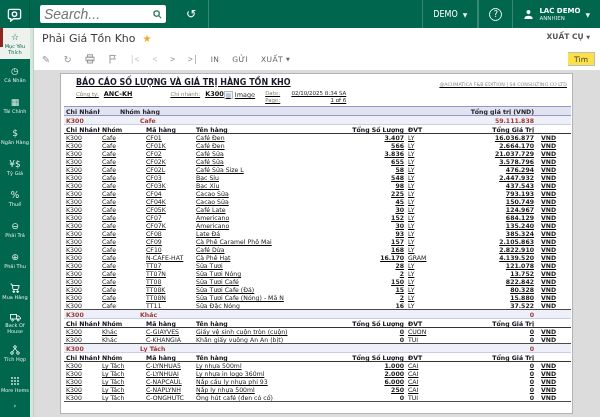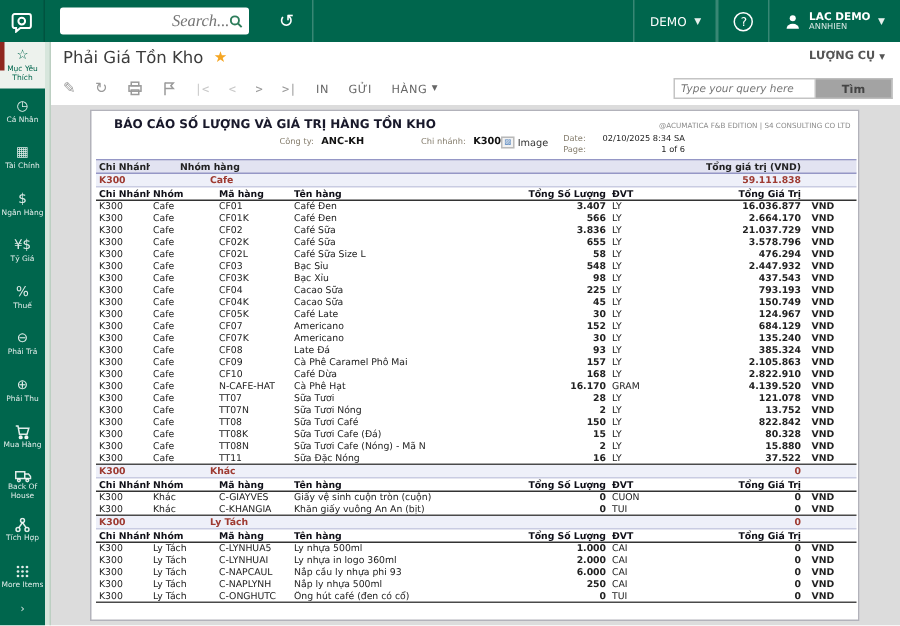--- a/index.html
+++ b/index.html
@@ -7,22 +7,22 @@
               font-family:"DejaVu Sans", sans-serif; }
   body { position:relative; }
 
   
   .topbar { position:absolute; top:0; left:0; width:600px; height:28px;
             background:#00664d; display:flex; align-items:center; color:#fff; }
   .logo-box { width:30px; height:28px; display:flex; align-items:center; justify-content:center;
               border-right:1px solid rgba(0,0,0,.18); flex:0 0 30px; }
   .search-wrap { margin-left:10px; width:126px; height:18px; background:#fff; border-radius:2px;
                  display:flex; align-items:center; padding:0 4px; }
-  .search-wrap input { flex:1; border:none; outline:none; font-size:11px; font-style:italic;
-                       color:#555; width:100px; font-family:Liberation Serif, serif;text-align:right; }
+  .search-wrap input { flex:1; border:none; outline:none; font-size:14px; font-style:italic;
+                       color:#555; width:100px; font-family:Liberation Sans, sans-serif; }
   .tb-div { width:1px; height:28px; background:rgba(255,255,255,.22); flex:0 0 1px; }
   .hist-box { width:34px; height:28px; display:flex; align-items:center; justify-content:center;
               font-size:12px; color:#fff; margin-left:8px; }
   .tb-spacer { flex:1; }
   .tb-item { display:flex; align-items:center; padding:0 10px; height:28px; font-size:8px; cursor:pointer; }
   .caret { font-size:6px; margin-left:5px; color:rgba(255,255,255,.9); }
   .tb-2line { line-height:1.15; }
   .tb-2line .l1 { font-size:7px; }
   .tb-2line .l2 { font-size:6px; color:rgba(255,255,255,.85); }
   .help-circle { width:13px; height:13px; border:1px solid #fff; border-radius:50%;
@@ -58,33 +58,33 @@
   .toolbar { height:22px; display:flex; align-items:center; padding-left:8px; position:relative; }
   .tbtn { color:#9a9a9a; font-size:10px; margin-right:13px; cursor:pointer; display:flex; align-items:center; }
   .tbtn.dis { color:#c8c8c8; }
   .tbtn.txt { font-size:7.5px; color:#666; letter-spacing:.4px; }
   .tbtn .dd { font-size:5px; margin-left:3px; }
   .navtxt { font-size:8px; font-family:"DejaVu Sans Mono",monospace; }
   .query-wrap { position:absolute; right:5px; top:4px; display:flex; }
   .query-wrap input { width:95px; height:14px; border:1px solid #c4c4c4; font-size:7px;
                       font-style:italic; color:#888; padding:0 4px; outline:none;
                       font-family:"DejaVu Sans",sans-serif; }
-  .find-btn { width:51px; height:14px; background:#a3a3a3; border:1px solid #bdbdbd;
-              border-left:none; font-size:7.5px; font-weight:bold; color:#444;
+  .find-btn { width:27px; height:14px; background:#fde047; border:1px solid #bdbdbd;
+              border-left:none; font-size:7.5px; font-weight:normal; color:#444;
               display:flex; align-items:center; justify-content:center; cursor:pointer; }
 
   
   .viewer { position:absolute; top:42px; left:0; right:0; bottom:0; background:#dcdcdc; }
   .report-page { position:absolute; left:26px; top:3px; width:513px; height:341px;
-                 background:#fff; border:1px solid #b2b2ba; overflow:hidden; }
+                 background:#fff; border:1px solid #b2b2ba; overflow:hidden;text-decoration:underline; }
   .rpt-head { padding:4px 5px 0 15px; }
   .rpt-row1 { display:flex; justify-content:space-between; align-items:flex-end; }
   .rpt-title { font-size:8px; font-weight:bold; color:#19192b; }
   .rpt-edition { font-size:4.8px; color:#8a8a8a; }
-  .rpt-row2 { display:flex; justify-content:center; margin-top:3px; }
+  .rpt-row2 { display:flex; justify-content:flex-start; margin-top:3px; }
   .lbl { font-size:5.5px; color:#857d6d; }
   .val { font-size:6.5px; font-weight:bold; color:#111; }
   .rpt-left { display:flex; align-items:baseline; gap:5px; }
   .sp28 { width:28px; }
   .rpt-right { display:flex; align-items:flex-start; gap:10px; }
   .img-ph { display:flex; align-items:center; gap:2px; font-size:6.5px; color:#333; margin-top:1px; }
   .img-ph .ico { width:9px; height:8px; border:1px solid #b9b9b9; background:#f2f2f2;
                  display:flex; align-items:center; justify-content:center; font-size:5px; color:#4a7ebb; }
   .dp-grid { display:grid; grid-template-columns:auto auto; column-gap:6px; row-gap:1px; }
   .dp-grid .lbl { text-align:left; }
@@ -237,21 +237,21 @@
     </div>
   <div class="sb-chevron">›</div>
 </div>
 <div class="splitter"></div>
 
 <div class="main">
   <div class="title-row">
     <span class="page-title">Phải Giá Tồn Kho</span>
     <span class="fav-star">★</span>
     <span class="tools-btn">
-      <span>LƯỢNG CỤ</span> <span style="font-size:5px;">▼</span>
+      <span>XUẤT CỤ</span> <span style="font-size:5px;">▼</span>
     </span>
   </div>
 
   <div class="toolbar">
     <span class="tbtn">✎</span>
     <span class="tbtn">↻</span>
     <span class="tbtn">
       <svg width="10" height="10" viewBox="0 0 10 10" fill="none" stroke="#9a9a9a" stroke-width="1">
         <rect x="2.5" y="0.8" width="5" height="2.4"></rect>
           <rect x="1" y="3.2" width="8" height="3.6"></rect>
@@ -264,25 +264,24 @@
           <path d="M2 1.4 h5.5 l-1.6 1.8 1.6 1.8 h-5.5"></path>
       </svg>
       </span>
     <span class="tbtn dis navtxt">|&lt;</span>
     <span class="tbtn dis navtxt">&lt;</span>
     <span class="tbtn navtxt">&gt;</span>
     <span class="tbtn navtxt">&gt;|</span>
     <span class="tbtn txt">IN</span>
     <span class="tbtn txt">GỬI</span>
     <span class="tbtn txt">
-      <span>HÀNG</span>
+      <span>XUẤT</span>
         <span class="dd">▼</span>
     </span>
     <span class="query-wrap">
-      <input type="text" placeholder="Type your query here" style="">
       <span class="find-btn">Tìm</span>
     </span>
   </div>
 
   <div class="viewer">
     <div class="report-page">
       <div class="rpt-head">
         <div class="rpt-row1">
           <span class="rpt-title">BÁO CÁO SỐ LƯỢNG VÀ GIÁ TRỊ HÀNG TỒN KHO</span>
           <span class="rpt-edition">@ACUMATICA F&amp;B EDITION | S4 CONSULTING CO LTD</span>

